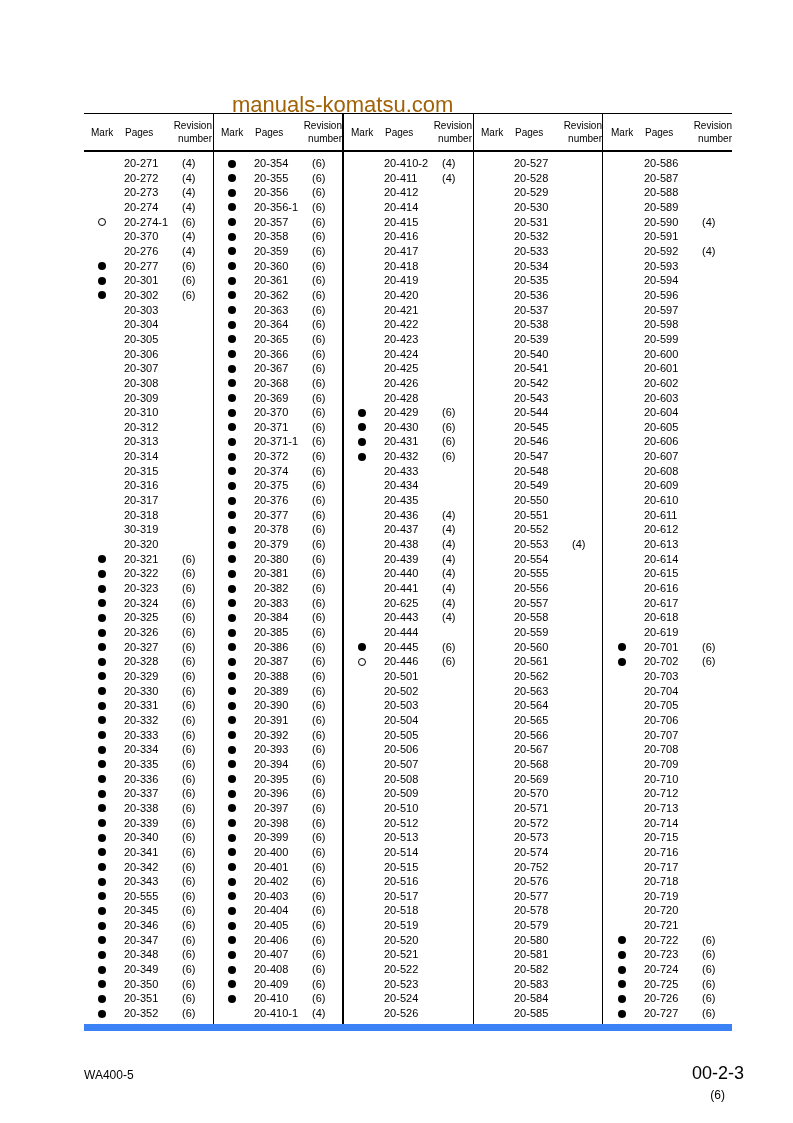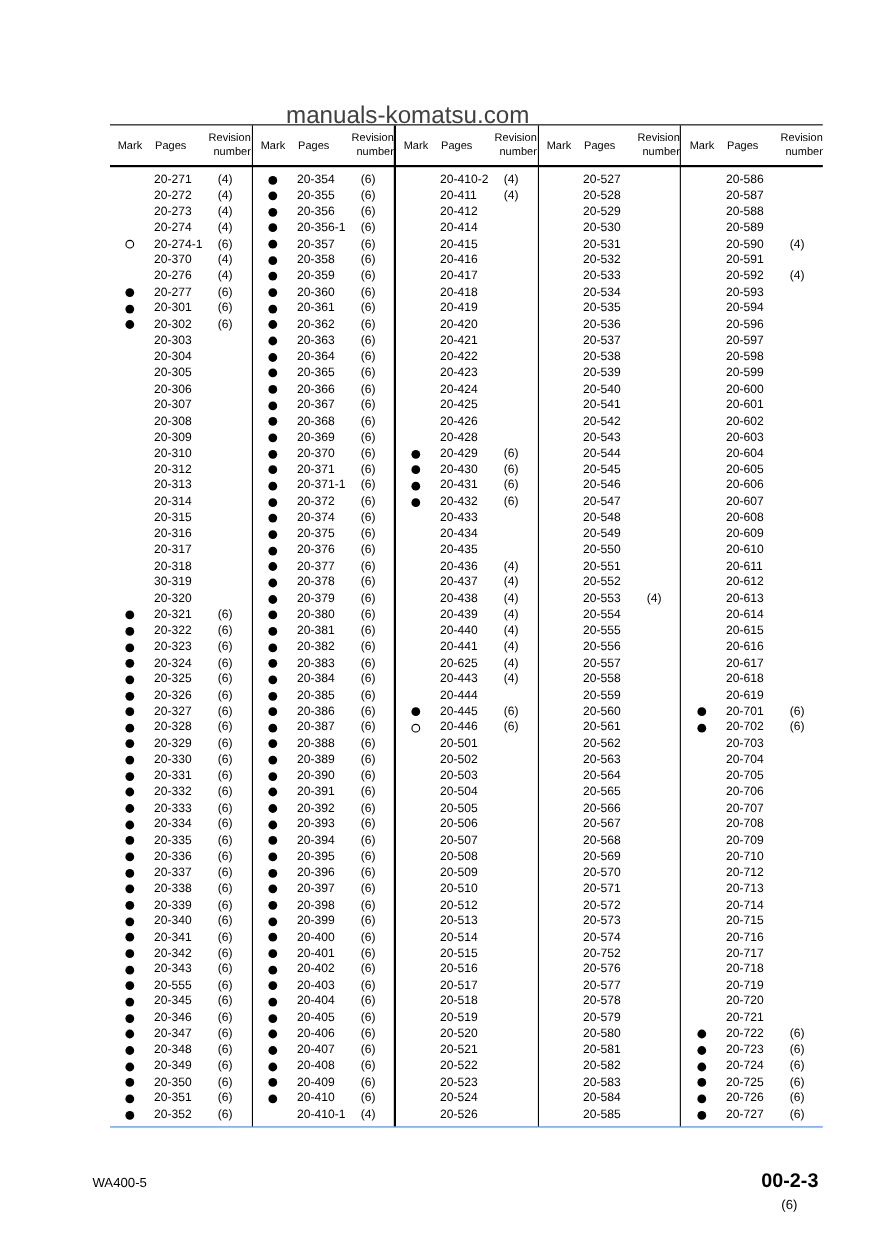--- a/index.html
+++ b/index.html
@@ -2,27 +2,26 @@
 <html><head>
   <meta charset="utf-8">
   <style>
     html, body { margin: 0; padding: 0; background: #ffffff; }
     body {
       width: 793px; height: 1123px; position: relative; overflow: hidden;
       font-family: "Liberation Sans", "DejaVu Sans", sans-serif; color: #000;
     }
     .watermark {
       position: absolute; left: 232px; top: 94px; font-size: 22px;
-      color: #404040; letter-spacing: 0px; line-height: 1; z-index: 2;
+      color: #a16207; letter-spacing: 0px; line-height: 1; z-index: 2;
       font-family: "Liberation Sans", sans-serif;
-      margin-left: 28px;
     }
     .table {
-      position: absolute; left: 100px; top: 113px; width: 648px; height: 910px;
-      border-top: 1px solid #000; border-bottom: 1px solid #3b82f6;
+      position: absolute; left: 84px; top: 113px; width: 648px; height: 910px;
+      border-top: 1px solid #000; border-bottom: 7px solid #3b82f6;
     }
     .header-rule {
       position: absolute; left: 0; right: 0; top: 36px; height: 0;
       border-top: 2px solid #000;
     }
     .vsep { position: absolute; top: 0; bottom: 0; width: 0; border-left: 1px solid #000; }
     .vsep.thick { border-left: 2px solid #000; }
     .group { position: absolute; top: 0; bottom: 0; width: 130px; }
     .hdr {
       position: absolute; top: 0; height: 36px; left: 0; right: 0;
@@ -39,21 +38,21 @@
     .row .m { position: absolute; left: 13px; top: 0; width: 12px; height: 14.67px; }
     .dot-filled, .dot-open {
       position: absolute; left: 1px; top: 3.5px; width: 8px; height: 8px; border-radius: 50%;
       box-sizing: border-box;
     }
     .dot-filled { background: #000; }
     .dot-open { border: 1px solid #000; background: #fff; }
     .row .p { position: absolute; left: 40px; }
     .row .r { position: absolute; left: 98px; }
     .footer-model { position: absolute; left: 84px; top: 1068px; font-size: 12px; }
-    .footer-page { position: absolute; right: 49px; top: 1063px; font-size: 18px; font-weight: bold; }
+    .footer-page { position: absolute; right: 49px; top: 1063px; font-size: 18px; font-weight: normal; }
     .footer-rev { position: absolute; right: 68px; top: 1088px; font-size: 12px; }
   </style>
 </head>
 <body>
 
 <div class="watermark">manuals-komatsu.com</div>
 
 <div class="table" id="rev-table">
   <div class="header-rule"></div>
   <div class="vsep" style="left:129px"></div>

